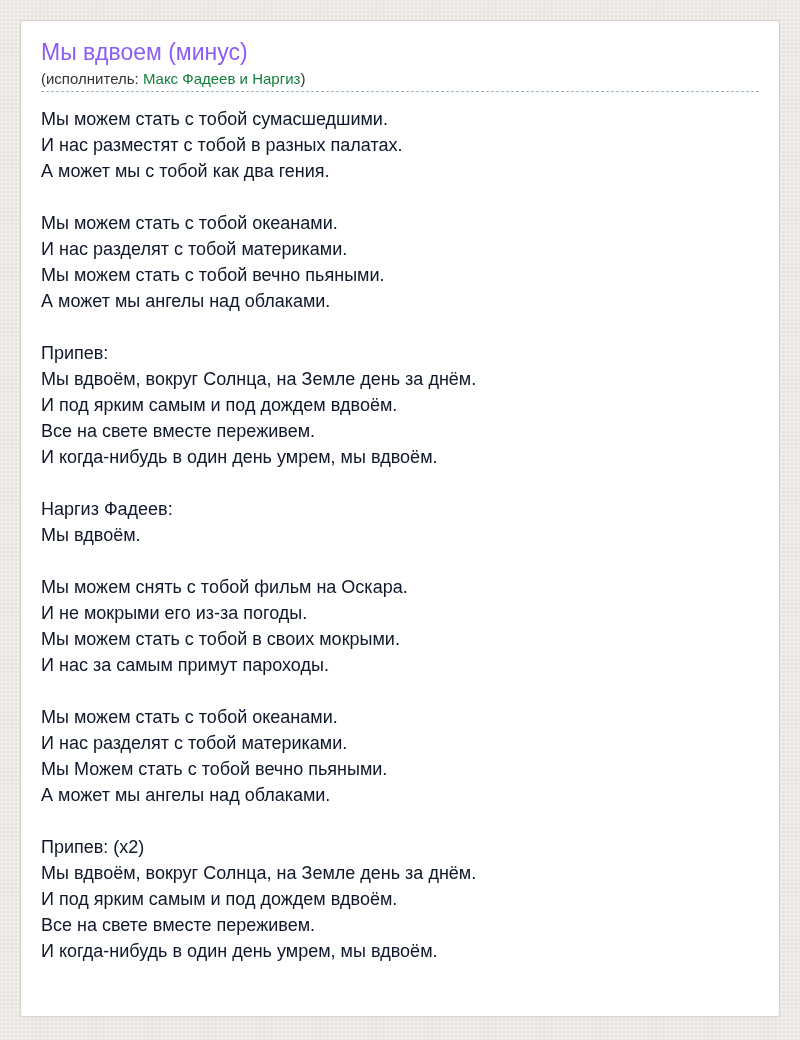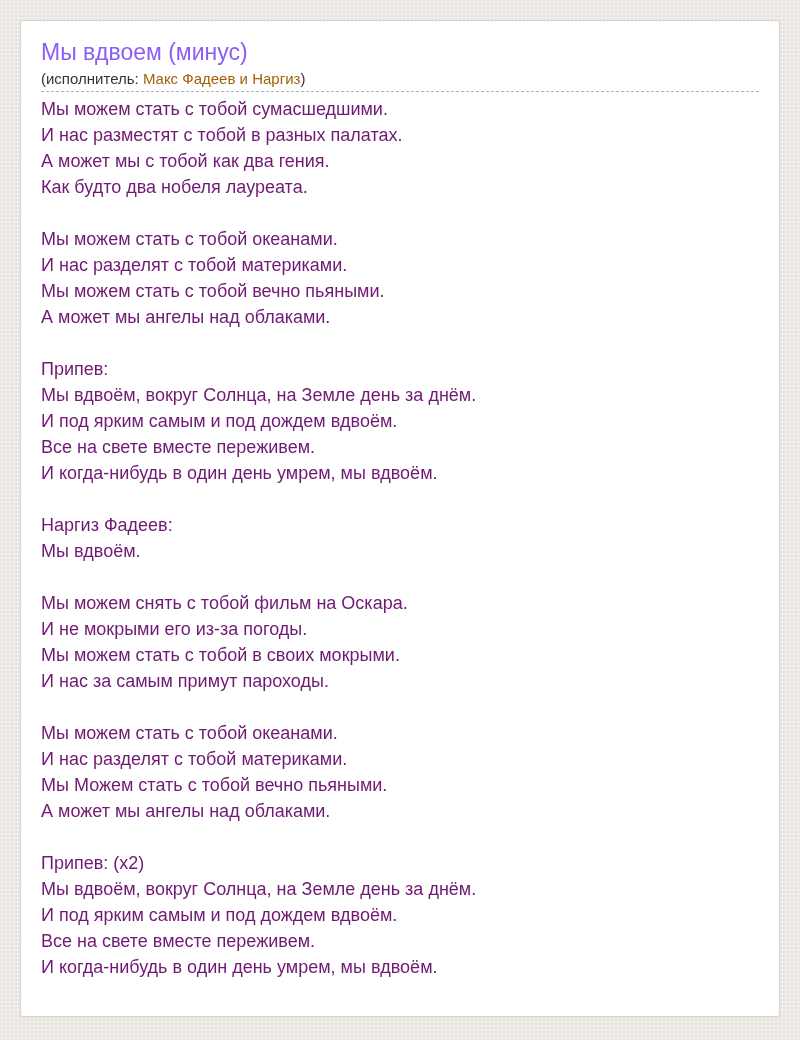--- a/index.html
+++ b/index.html
@@ -45,29 +45,29 @@
     font-weight: 400;
     color: #8b5cf6;
   }
   .subtitle {
     margin-top: 3px;
     font-size: 15px;
     line-height: 19px;
     color: #333333;
   }
   .artist-link {
-    color: #a16207;
+    color: #15803d;
     text-decoration: none;
     cursor: pointer;
   }
   .lyrics {
-    margin-top: 4px;
+    margin-top: 14px;
     font-size: 18px;
     line-height: 26px;
-    color: #701a75;
+    color: #0f172a;
   }
   .stanza {
     margin: 0 0 26px 0;
   }
   .stanza:last-child {
     margin-bottom: 0;
   }
 </style>
 </head>
 <body>
@@ -80,21 +80,20 @@
       <span>(исполнитель: </span><a class="artist-link" href="#">Макс Фадеев и Наргиз</a><span>)</span>
     </div>
   </div>
 
   <div class="lyrics">
 
     <div class="stanza">
       <div>Мы можем стать с тобой сумасшедшими.</div>
       <div>И нас разместят с тобой в разных палатах.</div>
       <div>А может мы с тобой как два гения.</div>
-      <div>Как будто два нобеля лауреата.</div>
     </div>
 
     <div class="stanza">
       <div>Мы можем стать с тобой океанами.</div>
       <div>И нас разделят с тобой материками.</div>
       <div>Мы можем стать с тобой вечно пьяными.</div>
       <div>А может мы ангелы над облаками.</div>
     </div>
 
     <div class="stanza">

